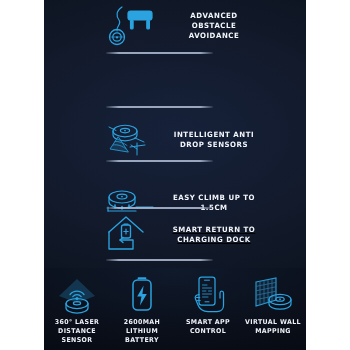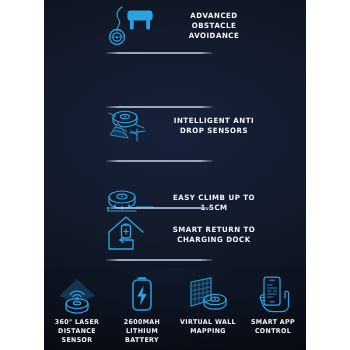--- a/index.html
+++ b/index.html
@@ -65,25 +65,25 @@
     width: 107px;
     height: 2px;
     background: linear-gradient(to right, rgba(150,165,190,.15), rgba(176,190,214,.85) 12%, rgba(176,190,214,.85) 88%, rgba(150,165,190,.15));
     border-radius: 1px;
   }
   
   .f1 { top: 4px;   height: 44px; }
   .d1 { top: 52px; }
   .f2 { top: 58px;  height: 44px; }
   .d2 { top: 106px; }
-  .f3 { top: 104px; height: 44px; }
+  .f3 { top: 118px; height: 44px; }
   .d3 { top: 160px; }
   .f4 { top: 182px; height: 42px; }
   .d4 { top: 207px; }
-  .f5 { top: 212px; height: 46px; }
+  .f5 { top: 212px; height: 46px; text-decoration: underline; }
   .d5 { top: 259px; }
 
   
   .bottom {
     position: absolute;
     left: 0; right: 0; bottom: 0;
     height: 82px;
     background: #070b13;
     background-image: radial-gradient(ellipse 110% 130% at 50% 0%, #101a2c 0%, #0a0f1a 60%, #06090f 100%);
     display: flex;
@@ -254,54 +254,54 @@
               <path d="M13.5 4.2 L20.5 4.2" stroke-width="1.8"></path>
             </g>
             <path d="M18.6 11.5 L12.2 22.4 L16.4 22.4 L15 31.5 L21.8 20 L17.4 20 Z" fill="#2aa3e0" stroke="none"></path>
           </svg>
         </div>
         <div class="blabel">2600mAh LITHIUM BATTERY</div>
       </div>
 
       <div class="bcell">
         <div class="bicon">
+          <svg width="42" height="40" viewBox="0 0 42 40">
+            <g fill="none" stroke="#2aa3e0" stroke-width="1.25" stroke-linecap="round" stroke-linejoin="round">
+
+              <rect x="12" y="3" width="16" height="28" rx="2.6"></rect>
+              <path d="M17.5 6.2 L22.5 6.2" stroke-width="1"></path>
+
+              <path d="M15.5 11 L20 11 M15.5 14 L24.5 14 M15.5 17 L19 17 M21.5 17 L24.5 17 M15.5 20 L24.5 20 M15.5 23 L21 23" stroke-width="0.85" opacity="0.95"></path>
+              <path d="M18 27.8 L22 27.8" stroke-width="1"></path>
+
+              <path d="M12 20.5 C9 20.5, 7.5 22.5, 8.5 25 L11 31 C12.5 35, 16 37.5, 21 37.5 L30 37.5 C34 37.5, 36.5 35, 36.5 31.5 L36.5 19 C36.5 16.5, 33 16.5, 33 19 L33 24"></path>
+              <path d="M9.5 23.5 L12.8 23.5" stroke-width="1"></path>
+              <path d="M9.8 26.6 L13.2 26.6" stroke-width="1"></path>
+            </g>
+          </svg>
+        </div>
+        <div class="blabel">SMART APP CONTROL</div>
+      </div>
+
+      <div class="bcell">
+        <div class="bicon">
           <svg width="46" height="40" viewBox="0 0 46 40">
 
             <g fill="none" stroke="#2f7aa8" stroke-width="0.75" opacity="0.95">
               <path d="M6 8 L26 4 L26 26 L6 32 Z" fill="#122c42" fill-opacity="0.65" stroke="#2aa3e0" stroke-width="1.1"></path>
               <path d="M10 7.2 L10 30.8 M14 6.4 L14 29.6 M18 5.6 L18 28.4 M22 4.8 L22 27.2"></path>
               <path d="M6 12.4 L26 8.4 M6 16.8 L26 12.8 M6 21.2 L26 17.2 M6 25.6 L26 21.6"></path>
             </g>
 
             <g fill="none" stroke="#2aa3e0" stroke-width="1.2" stroke-linecap="round" stroke-linejoin="round">
               <ellipse cx="30" cy="25.5" rx="11" ry="5.2"></ellipse>
               <path d="M19 25.5 L19 30 A11 5.2 0 0 0 41 30 L41 25.5"></path>
               <ellipse cx="30" cy="25.2" rx="4.2" ry="2"></ellipse>
               <circle cx="30" cy="25.2" r="0.9" fill="#2aa3e0" stroke="none"></circle>
             </g>
           </svg>
         </div>
         <div class="blabel">VIRTUAL WALL MAPPING</div>
       </div>
 
-      <div class="bcell">
-        <div class="bicon">
-          <svg width="42" height="40" viewBox="0 0 42 40">
-            <g fill="none" stroke="#2aa3e0" stroke-width="1.25" stroke-linecap="round" stroke-linejoin="round">
-
-              <rect x="12" y="3" width="16" height="28" rx="2.6"></rect>
-              <path d="M17.5 6.2 L22.5 6.2" stroke-width="1"></path>
-
-              <path d="M15.5 11 L20 11 M15.5 14 L24.5 14 M15.5 17 L19 17 M21.5 17 L24.5 17 M15.5 20 L24.5 20 M15.5 23 L21 23" stroke-width="0.85" opacity="0.95"></path>
-              <path d="M18 27.8 L22 27.8" stroke-width="1"></path>
-
-              <path d="M12 20.5 C9 20.5, 7.5 22.5, 8.5 25 L11 31 C12.5 35, 16 37.5, 21 37.5 L30 37.5 C34 37.5, 36.5 35, 36.5 31.5 L36.5 19 C36.5 16.5, 33 16.5, 33 19 L33 24"></path>
-              <path d="M9.5 23.5 L12.8 23.5" stroke-width="1"></path>
-              <path d="M9.8 26.6 L13.2 26.6" stroke-width="1"></path>
-            </g>
-          </svg>
-        </div>
-        <div class="blabel">SMART APP CONTROL</div>
-      </div>
-
     </div>
   </div>
 </div>
 
 </body></html>

